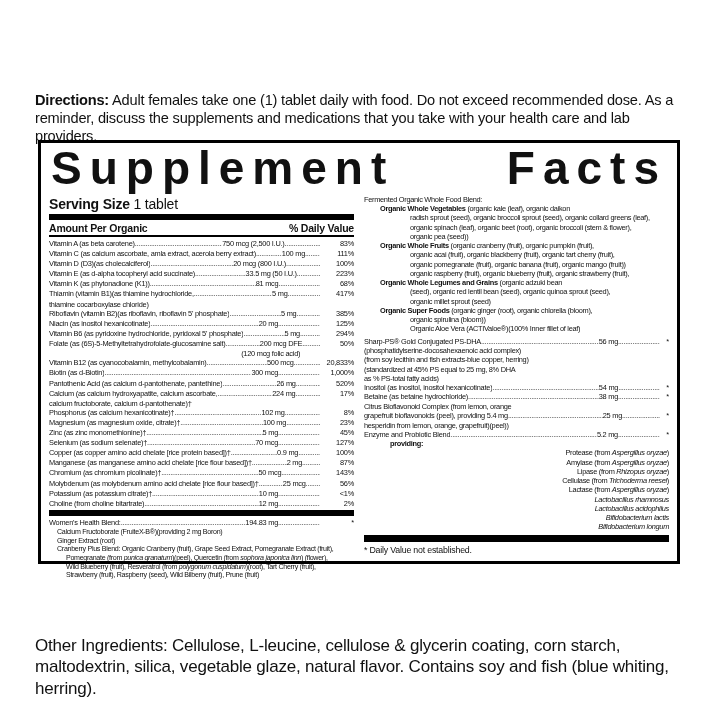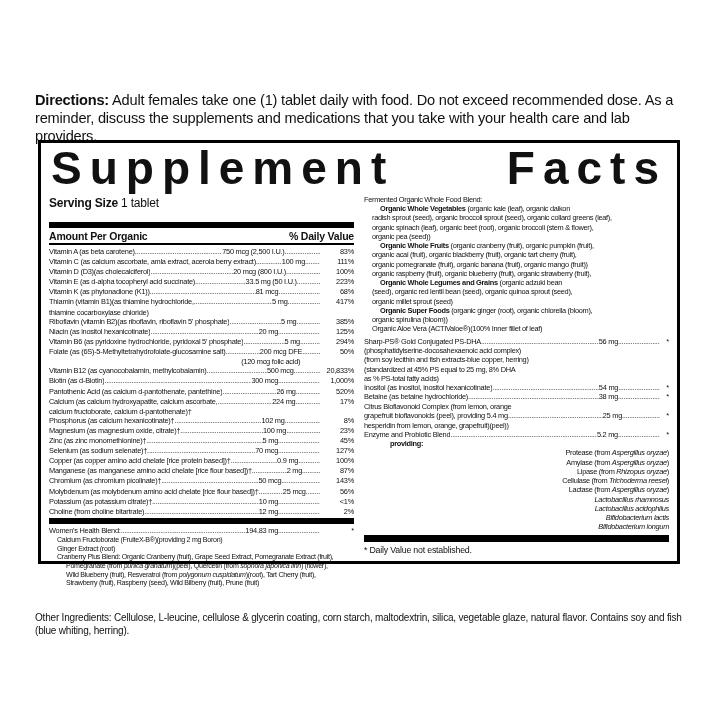--- a/index.html
+++ b/index.html
@@ -1,30 +1,30 @@
 <!DOCTYPE html>
 <html><head>
 <meta charset="utf-8">
 <style>
   html,body{margin:0;padding:0;}
   body{width:720px;height:720px;background:#ffffff;color:#111;
        font-family:"Liberation Sans",sans-serif;position:relative;overflow:hidden;}
   .directions{position:absolute;left:35px;top:76px;width:655px;
               font-size:14.6px;line-height:1.26;letter-spacing:-0.2px;}
   .directions b{letter-spacing:-0.2px;}
-  .other{position:absolute;left:35px;top:602px;width:660px;
-         font-size:10px;line-height:1.26;letter-spacing:-0.2px;}
+  .other{position:absolute;left:35px;top:618px;width:660px;
+         font-size:17px;line-height:1.26;letter-spacing:-0.2px;}
   .panel{position:absolute;left:38px;top:140px;width:642px;height:424px;
          border:3px solid #000;box-sizing:border-box;padding:2px 8px 4px;}
   .sf-title{display:flex;justify-content:space-between;align-items:baseline;
             font-weight:bold;font-size:46px;line-height:1.02;letter-spacing:8px;
             padding:0 2px;white-space:nowrap;}
   .cols{display:flex;gap:10px;margin-top:3px;}
   .col{flex:1 1 0;min-width:0;}
-  .serving{font-size:12px;margin:1px 0 12px;letter-spacing:-0.2px;}
+  .serving{font-size:14px;margin:1px 0 2px;letter-spacing:-0.2px;}
   .bar{height:6px;background:#000;margin:1px 0 2px;}
   .thin{height:2px;background:#000;margin:1px 0 2px;}
   .hdr{display:flex;justify-content:space-between;font-weight:bold;font-size:10.5px;
        letter-spacing:-0.2px;line-height:1.15;}
   .row{display:flex;align-items:baseline;font-size:7.4px;line-height:10.1px;
        letter-spacing:-0.25px;min-width:0;}
   .nm{white-space:nowrap;flex:0 1 auto;min-width:0;overflow:hidden;}
   .ld{flex:3 1 5px;min-width:3px;overflow:hidden;white-space:nowrap;}
   .ld2{flex:1 1 8px;min-width:3px;max-width:42px;overflow:hidden;white-space:nowrap;}
   .ld::after,.ld2::after{content:"..............................................................................................";}
@@ -33,21 +33,21 @@
   .dv.dvn{flex:0 0 9px;}
   .row.cont{display:block;line-height:9.2px;}
   .row.amtcol{padding-left:63%;}
   .wl1,.wl2{font-size:7.1px;line-height:8.7px;letter-spacing:-0.3px;
             white-space:nowrap;overflow:hidden;}
   .wl1{padding-left:8px;}
   .wl2{padding-left:17px;}
   .rline{font-size:7.4px;line-height:9.25px;letter-spacing:-0.3px;
          white-space:nowrap;overflow:hidden;}
   .g1{padding-left:16px;}
-  .g2{padding-left:8px;}
+  .g2{padding-left:8px;margin-left:38px;}
   .prov{font-weight:bold;padding-left:26px;}
   .eitem{padding-left:18px;text-align:right;}
   #right-rows{margin-top:3px;}
   #right-rows .row{line-height:9.4px;}
   .rbar{margin-top:3px;height:7px;}
   .foot{font-size:8.8px;margin-top:3px;letter-spacing:-0.2px;}
   i{font-style:italic;}
 </style>
 </head>
 <body>

